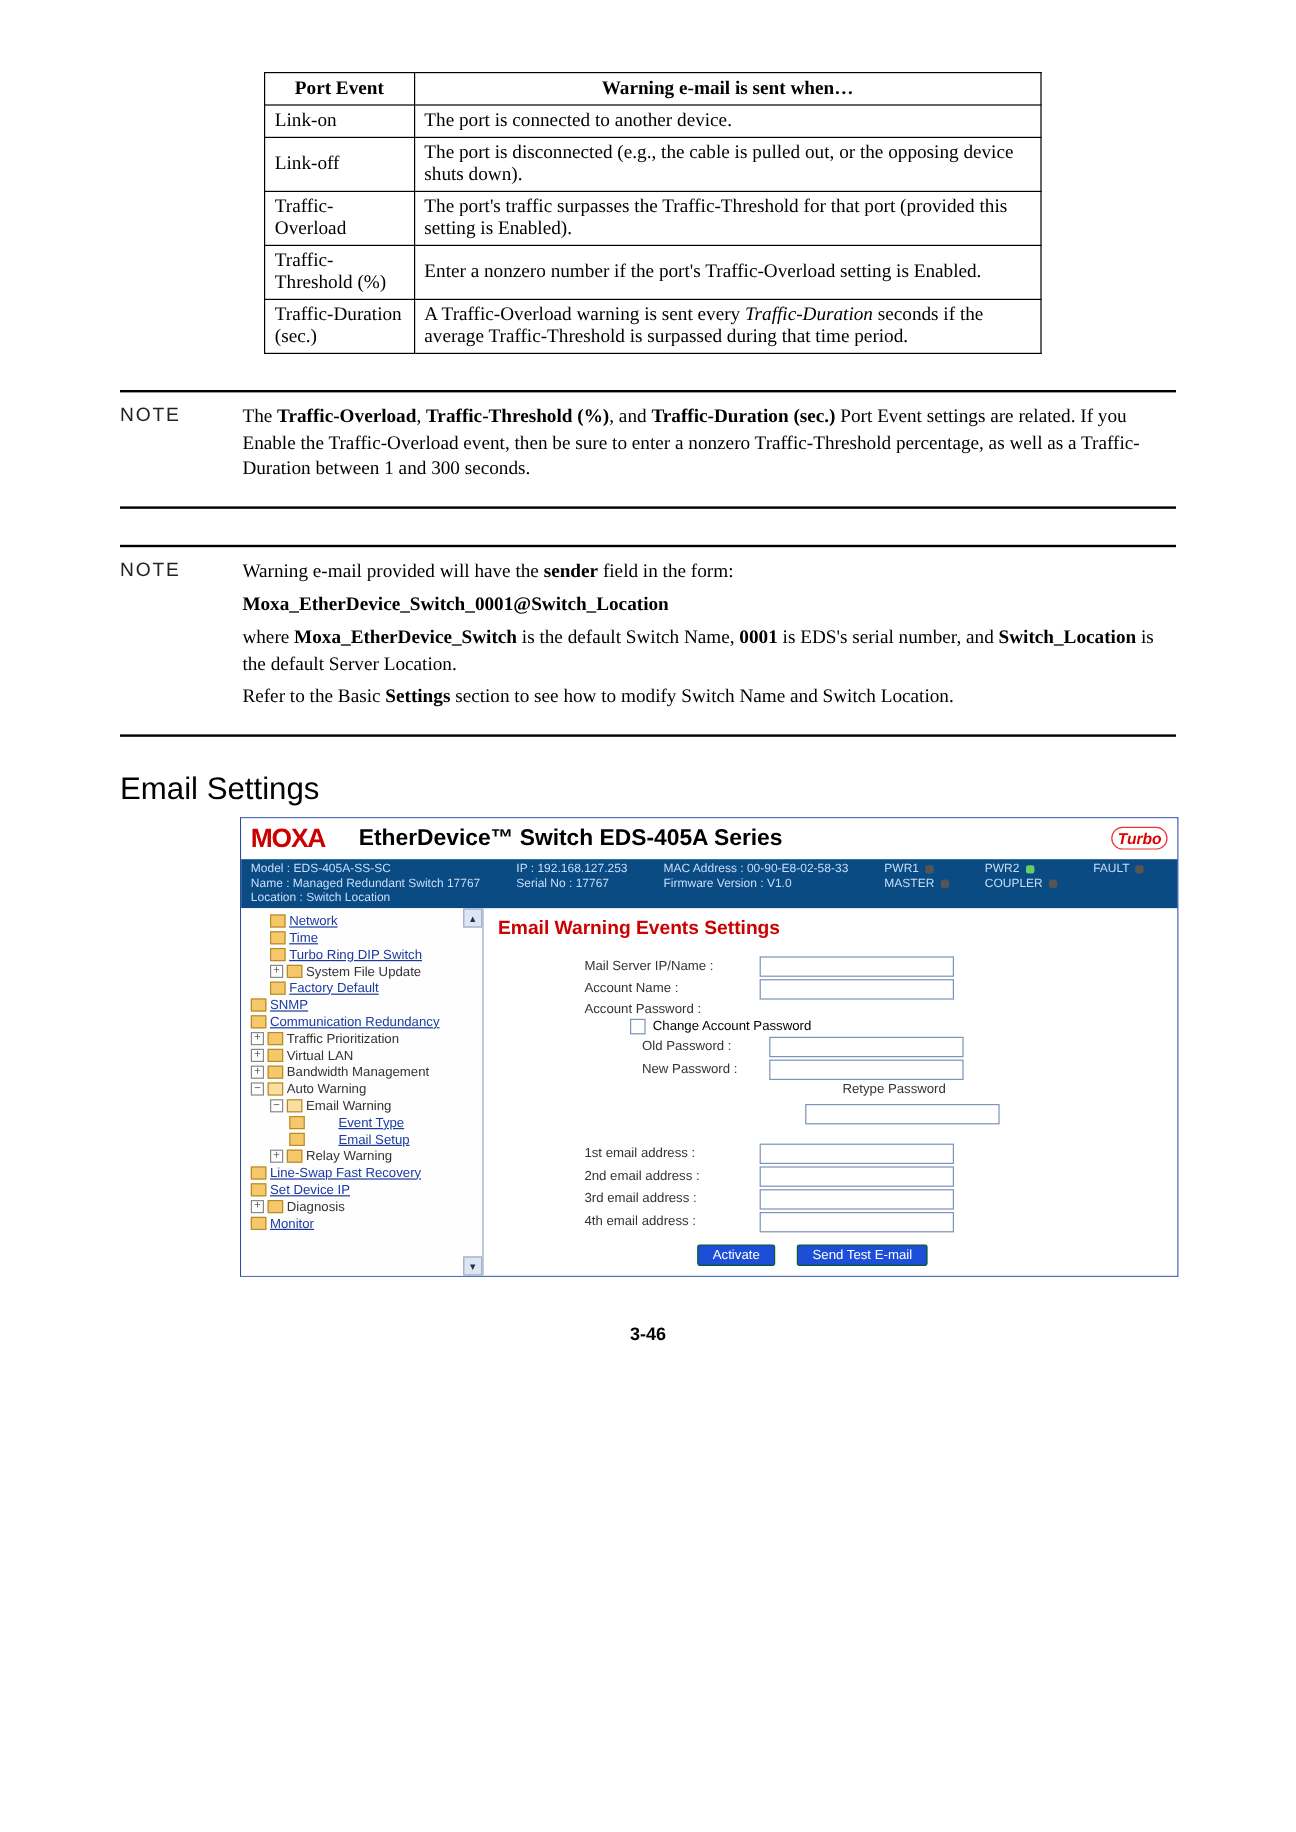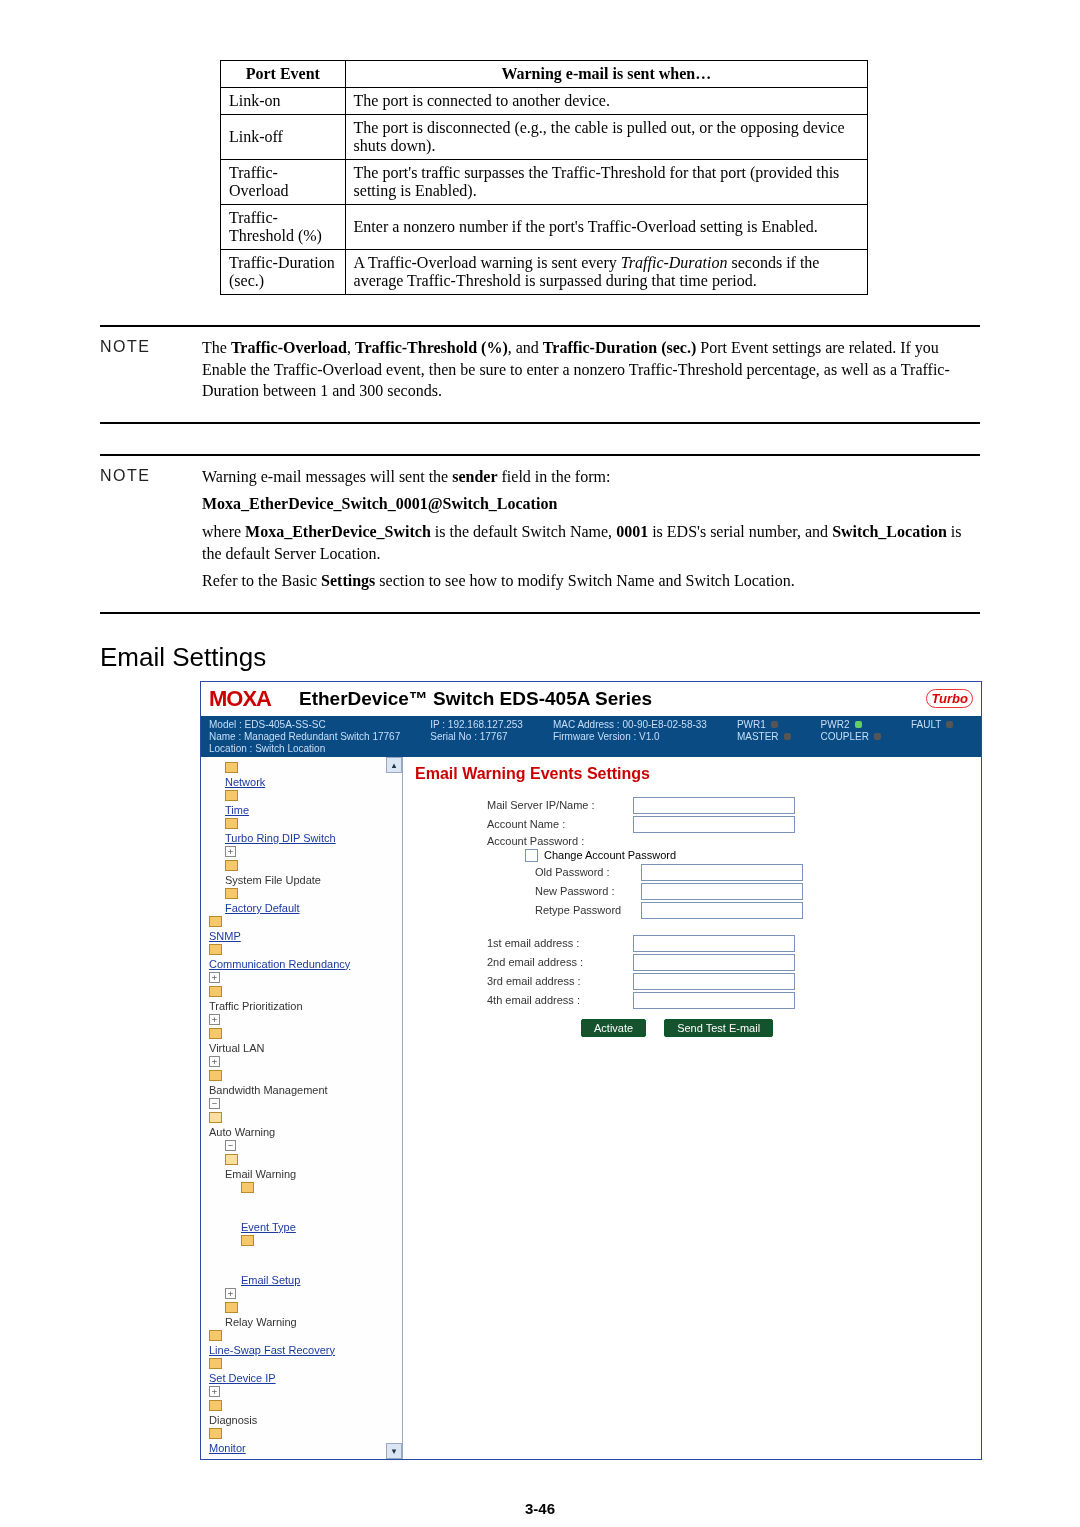--- a/index.html
+++ b/index.html
@@ -130,25 +130,24 @@
     width: 195px;
     border-right: 1px solid #9ab;
     padding: 4px 2px 4px 4px;
     font-size: 11px;
     color: #1a3aa1;
     background: #fefefe;
     position: relative;
   }
   .tree-item {
     display: flex;
-    align-items: flex-start;
+    align-items: center;
     gap: 3px;
     padding: 1px 0;
     white-space: nowrap;
-    flex-direction: column;
   }
   .tree-item.l1 { padding-left: 4px; }
   .tree-item.l2 { padding-left: 20px; }
   .tree-item.l3 { padding-left: 36px; gap: 28px; }
   .folder-icon { width:11px;height:9px;background:#f5c96b;border:1px solid #b88b2a;display:inline-block;}
   .folder-icon.open { background:#fae0a0;}
   .pm { font-family: monospace; color:#666; width:9px;height:9px;border:1px solid #888;display:inline-flex;align-items:center;justify-content:center;font-size:9px;line-height:1;}
   .tree-link { text-decoration: underline; cursor: pointer; }
   .tree-plain { color: #333; text-decoration: none; }
   .scroll-up,.scroll-down{position:absolute;right:0;width:14px;height:14px;background:#dce5f2;border:1px solid #96a8c4;display:flex;align-items:center;justify-content:center;font-size:9px;color:#234;}
@@ -181,21 +180,21 @@
     width: 160px;
     height: 15px;
     border: 1px solid #7a93b8;
     background: #fff;
   }
   .chk {
     width:11px;height:11px;border:1px solid #7a93b8;background:#fff;display:inline-block;
   }
   .btn {
     display:inline-block;
-    background:#14532d;
+    background:#1d4ed8;
     color:#fff;
     font-size:11px;
     padding:2px 12px;
     border:1px solid #075927;
     border-radius:2px;
   }
   .btn-row{ padding-left: 166px; display:flex; gap:18px; margin-top:10px;}
   .footer-page {
     text-align: center;
     font-family: Arial, sans-serif;
@@ -246,21 +245,21 @@
     <div class="note-body">
       <p>
         <span>The </span><span class="bold">Traffic-Overload</span><span>, </span><span class="bold">Traffic-Threshold (%)</span><span>, and </span><span class="bold">Traffic-Duration (sec.)</span><span> Port Event settings are related. If you Enable the Traffic-Overload event, then be sure to enter a nonzero Traffic-Threshold percentage, as well as a Traffic-Duration between 1 and 300 seconds.</span>
       </p>
     </div>
   </div>
 
   <div class="note-block">
     <div class="note-label">NOTE</div>
     <div class="note-body">
-      <p><span>Warning e-mail messages will sent the </span><span class="bold">sender</span><span> field in the form:</span></p>
+      <p><span>Warning e-mail provided will have the </span><span class="bold">sender</span><span> field in the form:</span></p>
       <p class="indent bold">Moxa_EtherDevice_Switch_0001@Switch_Location</p>
       <p><span>where </span><span class="bold">Moxa_EtherDevice_Switch</span><span> is the default Switch Name, </span><span class="bold">0001</span><span> is EDS's serial number, and </span><span class="bold">Switch_Location</span><span> is the default Server Location.</span></p>
       <p><span>Refer to the Basic </span><span class="bold">Settings</span><span> section to see how to modify Switch Name and Switch Location.</span></p>
     </div>
   </div>
 
   <h2 class="email-settings">Email Settings</h2>
 
   <div class="screenshot">
     <div class="ss-top">
@@ -419,21 +418,21 @@
             <span>Change Account Password</span>
           </div>
         <div class="form-row" style="padding-left:120px;">
             <span class="form-label" style="width:100px;">Old Password :</span>
             <span class="form-input"></span>
           </div>
         <div class="form-row" style="padding-left:120px;">
             <span class="form-label" style="width:100px;">New Password :</span>
             <span class="form-input"></span>
           </div>
-        <div class="form-row" style="padding-left:120px;">
+        <div class="form-row" style="padding-left:120px;flex-direction:column;">
             <span class="form-label" style="width:100px;">Retype Password</span>
             <span class="form-input"></span>
           </div>
 
         <div style="height:12px;"></div>
         <div class="form-row">
             <span class="form-label">1st email address :</span>
             <span class="form-input"></span>
           </div>
         <div class="form-row">

